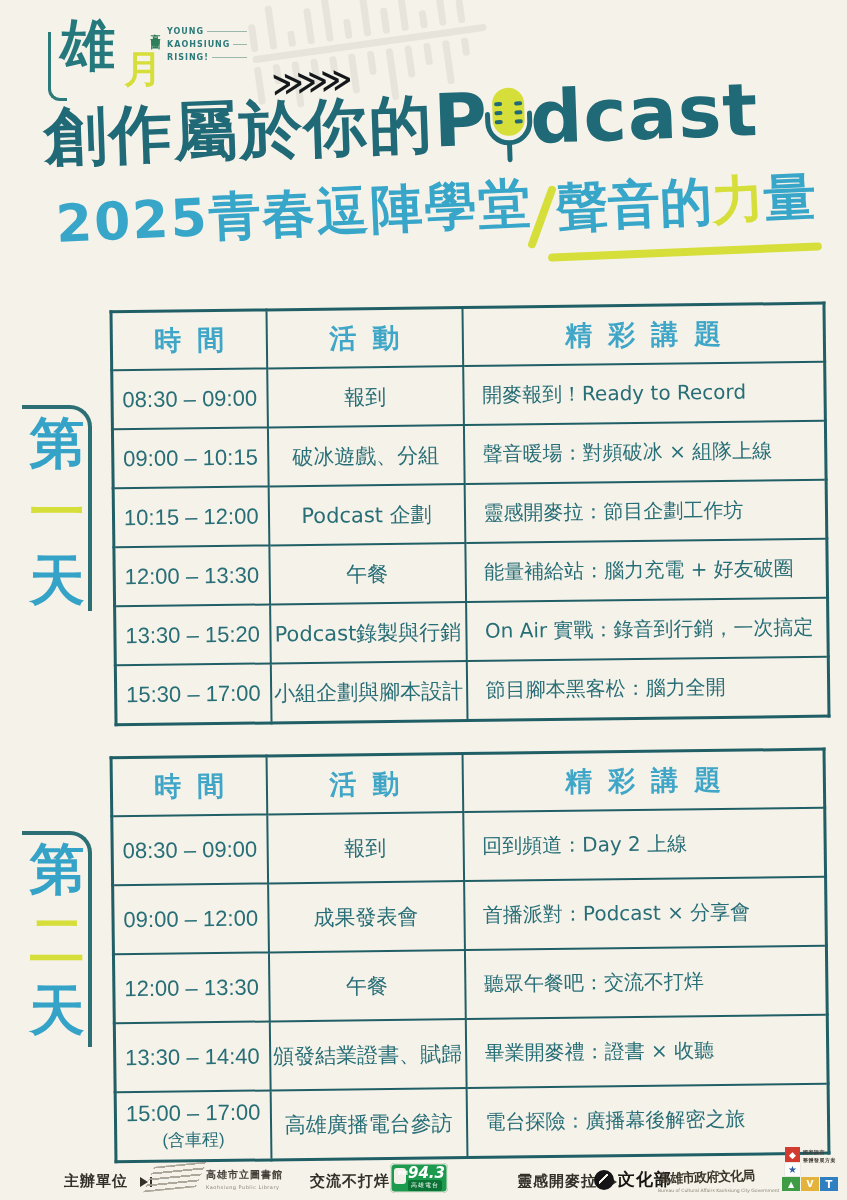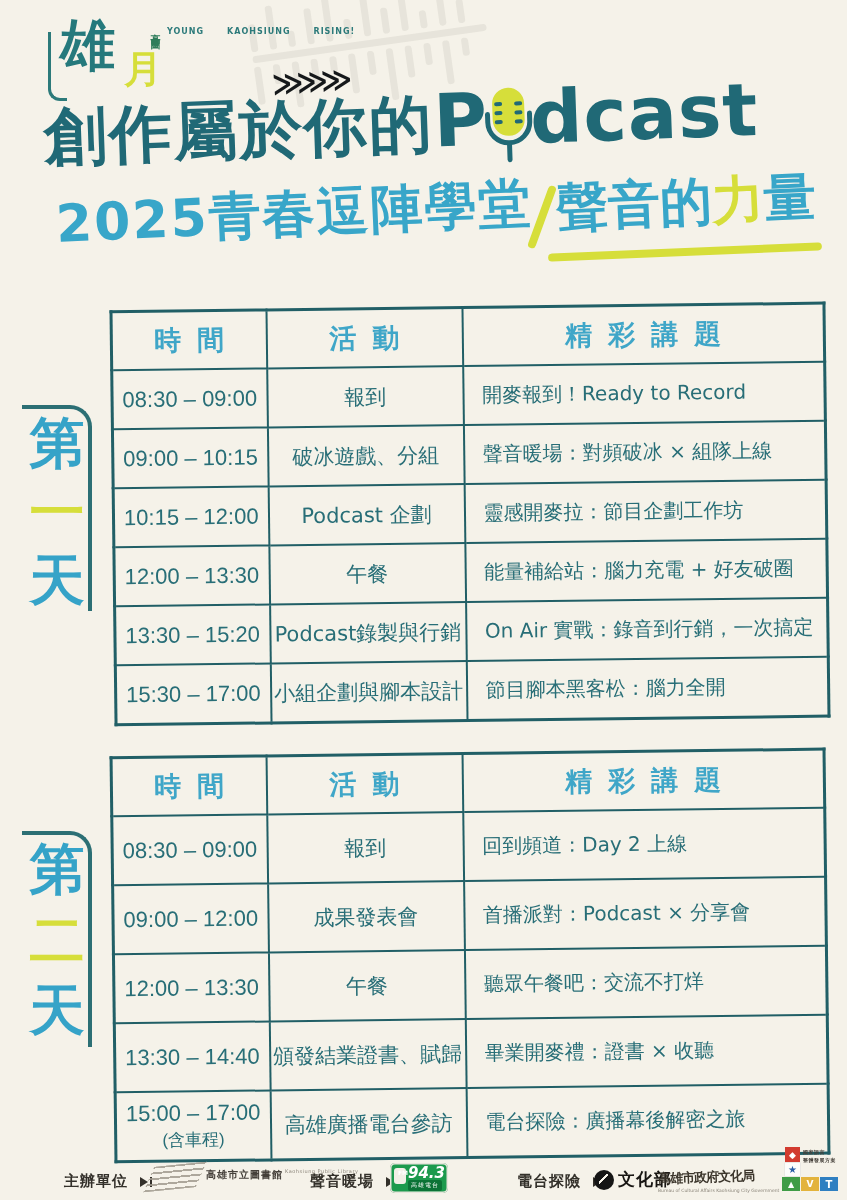--- a/index.html
+++ b/index.html
@@ -15,21 +15,21 @@
   .eq-mid{height:7px;background:#e6e3da;border-radius:3px;margin:4px 0;}
 
   
   #brand{position:absolute;left:40px;top:6px;width:250px;height:102px;}
   .brand-line{position:absolute;left:8px;top:26px;width:16px;height:66px;
     border-left:3px solid #2c7a7a;border-bottom:3px solid #2c7a7a;border-bottom-left-radius:12px;}
   .brand-xiong{position:absolute;left:20px;top:12px;font-size:55px;font-weight:800;color:#25797c;line-height:1;}
   .brand-moon{position:absolute;left:84px;top:44px;font-size:38px;font-weight:800;color:#d6de3a;line-height:1;}
   .brand-vert{position:absolute;left:110px;top:20px;font-size:10px;font-weight:700;color:#2f7d5b;
     writing-mode:vertical-rl;letter-spacing:3px;line-height:1.1;}
-  .brand-tag{position:absolute;left:127px;top:21px;width:80px;display:flex;flex-direction:row;gap:20px;}
+  .brand-tag{position:absolute;left:127px;top:21px;width:80px;display:flex;flex-direction:column;gap:4px;}
   .tag-row{display:flex;align-items:center;gap:3px;font-size:8px;font-weight:700;color:#2c7a7a;letter-spacing:1px;}
   .tag-row i{flex:1;height:1px;background:#9bb8ad;}
   .brand-suffix{position:absolute;left:122px;top:50px;font-size:40px;font-weight:800;color:#25797c;letter-spacing:2px;line-height:1;}
   .brand-chevrons{position:absolute;left:232px;top:58px;font-size:30px;font-weight:700;color:#15181a;letter-spacing:-7px;transform:rotate(-4deg);}
 
   
   #main-title{position:absolute;left:44px;top:96px;display:flex;align-items:center;white-space:nowrap;
     transform:rotate(-2deg);transform-origin:left center;color:#206976;font-weight:800;}
   .title-cjk{font-size:63px;letter-spacing:2px;line-height:1;}
   .title-latin{font-size:73px;letter-spacing:1px;line-height:1;transform:translateY(-3px);}
@@ -70,21 +70,21 @@
   .c-topic{text-align:left;padding-left:18px;font-size:20px;}
   .t-note{display:block;font-size:17px;margin-top:2px;}
 
   
   .f-label{position:absolute;top:1172px;font-size:15px;font-weight:700;color:#33302a;letter-spacing:1px;display:flex;align-items:center;gap:12px;}
   .play-icon{display:inline-flex;align-items:center;gap:2px;}
   .play-icon b{width:0;height:0;border-left:8px solid #33302a;border-top:5px solid transparent;border-bottom:5px solid transparent;}
   .play-icon i{width:2px;height:10px;background:#33302a;}
   #kpl-logo{position:absolute;left:150px;top:1164px;width:50px;height:26px;transform:skewX(-28deg) rotate(-6deg);
     background:repeating-linear-gradient(#a09a8e 0 2px,transparent 2px 6px);opacity:.85;}
-  #kpl-text{position:absolute;left:206px;top:1168px;display:flex;flex-direction:row;gap:2px;}
+  #kpl-text{position:absolute;left:206px;top:1168px;display:flex;flex-direction:column;gap:2px;}
   #kpl-text .n{font-size:10px;font-weight:700;color:#45403a;letter-spacing:1px;}
   #kpl-text .s{font-size:5px;color:#8b857a;letter-spacing:.5px;}
   #fm-logo{position:absolute;left:390px;top:1163px;width:58px;height:30px;background:#1c9a4d;border-radius:5px;
     box-shadow:0 0 0 1.5px #e7e4db inset;}
   #fm-thumb{position:absolute;left:4px;top:5px;width:12px;height:16px;background:#f2efe6;border-radius:3px;}
   #fm-num{position:absolute;right:3px;top:1px;color:#ffffff;font-weight:800;font-style:italic;font-size:15px;}
   #fm-fm{position:absolute;right:40px;top:6px;color:#fff;font-weight:700;font-size:6px;}
   #fm-sub{position:absolute;left:18px;bottom:2px;background:#0c7336;color:#fff;font-size:6px;padding:1px 3px;border-radius:2px;letter-spacing:1px;}
   #moc-logo{position:absolute;left:594px;top:1168px;display:flex;align-items:center;gap:4px;}
   #moc-circle{width:20px;height:20px;border-radius:50%;background:#151515;position:relative;}
@@ -301,35 +301,35 @@
         <i></i>
       </span>
   </div>
   <div id="kpl-logo"></div>
   <div id="kpl-text">
     <span class="n">高雄市立圖書館</span>
     <span class="s">Kaohsiung Public Library</span>
   </div>
 
   <div class="f-label" style="left:310px">
-    <span>聲音暖場</span>
+    <span>交流不打烊</span>
     <span class="play-icon">
         <b></b>
         <i></i>
       </span>
   </div>
   <div id="fm-logo">
     <div id="fm-thumb"></div>
     <div id="fm-fm">FM</div>
     <div id="fm-num">94.3</div>
     <div id="fm-sub">高雄電台</div>
   </div>
 
   <div class="f-label" style="left:517px">
-    <span>電台探險</span>
+    <span>靈感開麥拉</span>
     <span class="play-icon">
         <b></b>
         <i></i>
       </span>
   </div>
   <div id="moc-logo">
     <div id="moc-circle"></div>
     <div id="moc-name">文化部</div>
   </div>
   <div id="kcg">

